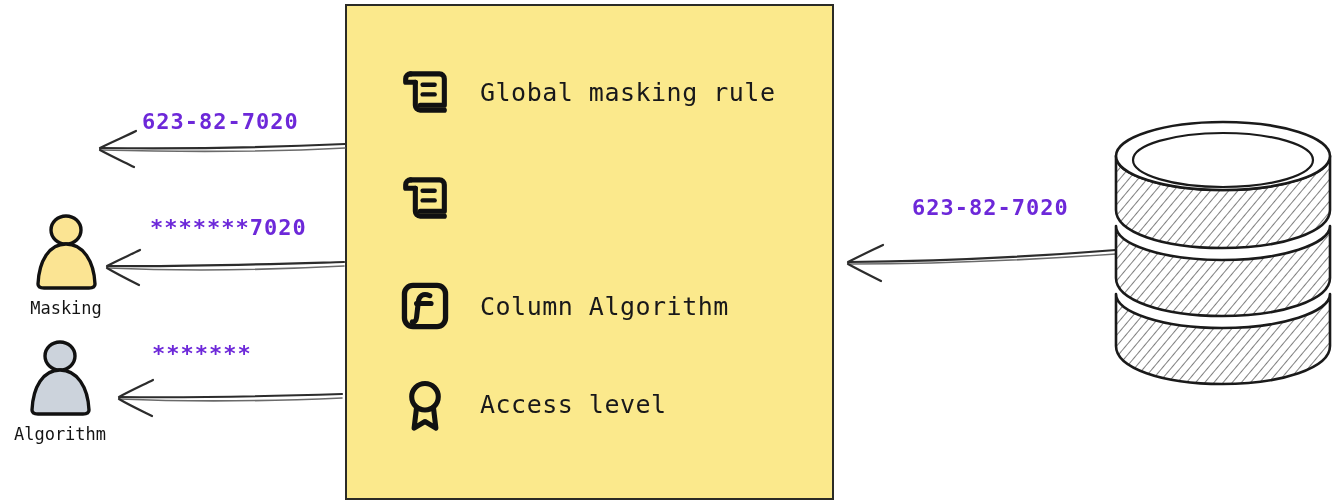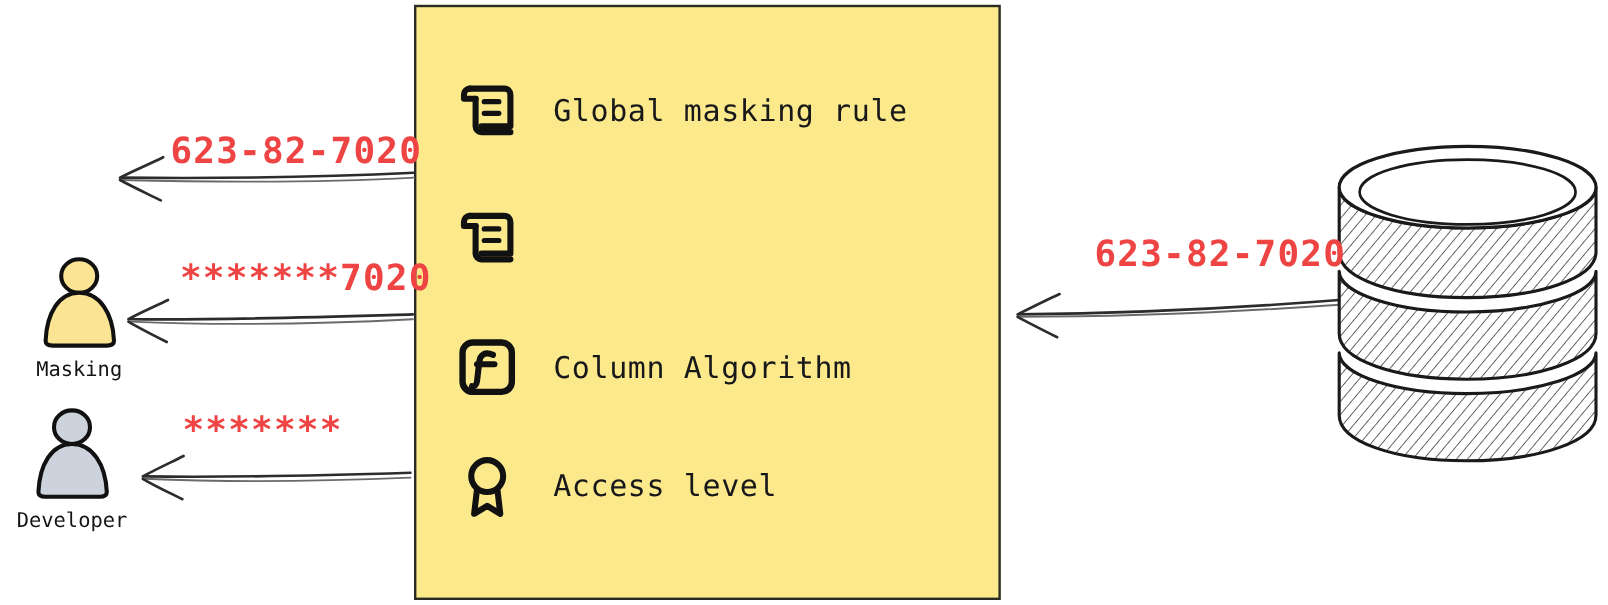--- a/index.html
+++ b/index.html
@@ -29,21 +29,21 @@
     width: 489px;
     height: 496px;
     background: #fbe98c;
     border: 2px solid #2b2b26;
     box-sizing: border-box;
     z-index: 1;
   }
 
   .policy-list {
     position: absolute;
-    left: 345px;
+    left: 364px;
     top: 4px;
     width: 489px;
     height: 496px;
     z-index: 3;
   }
   .policy-item {
     position: absolute;
     left: 32px;
     display: flex;
     align-items: center;
@@ -84,23 +84,23 @@
     font-family: "DejaVu Sans Mono", "Liberation Mono", monospace;
     letter-spacing: 0px;
   }
   .actor-0 { left: 2px;  top: 74px; }
   .actor-1 { left: 6px;  top: 212px; }
   .actor-2 { left: 0px;  top: 338px; }
 
   
   .flow-label {
     position: absolute;
-    font-size: 30px;
+    font-size: 22px;
     font-weight: bold;
-    color: #ef4444;
+    color: #6d28d9;
     white-space: nowrap;
     letter-spacing: 1px;
     z-index: 4;
     font-family: "DejaVu Sans Mono", "Liberation Mono", monospace;
   }
   .lbl-analyst   { left: 142px; top: 109px; }
   .lbl-support   { left: 150px; top: 215px; }
   .lbl-developer { left: 152px; top: 341px; }
   .lbl-source    { left: 912px; top: 195px; }
 
@@ -206,21 +206,21 @@
       <path d="M36 32 C19 32 9 49 8 72 C8 75 10 76 14 76 L59 76 C63 76 65 75 65 72 C64 49 53 32 36 32 Z" fill="#fbe493" stroke="#111" stroke-width="3.4" stroke-linejoin="round"></path>
     </svg>
     <span class="actor-label">Masking</span>
   </div>
 
   <div class="actor actor-2">
     <svg class="person" width="72" height="84" viewBox="0 0 72 84">
       <ellipse cx="36" cy="18" rx="15" ry="14" fill="#ccd3dc" stroke="#111" stroke-width="3.4"></ellipse>
       <path d="M36 32 C19 32 9 49 8 72 C8 75 10 76 14 76 L59 76 C63 76 65 75 65 72 C64 49 53 32 36 32 Z" fill="#ccd3dc" stroke="#111" stroke-width="3.4" stroke-linejoin="round"></path>
     </svg>
-    <span class="actor-label">Developer</span>
+    <span class="actor-label">Algorithm</span>
   </div>
 
   <span class="flow-label lbl-analyst">623-82-7020</span>
   <span class="flow-label lbl-support">*******7020</span>
   <span class="flow-label lbl-developer">*******</span>
   <span class="flow-label lbl-source">623-82-7020</span>
 
   <svg class="db-figure" viewBox="0 0 230 288">
     <defs>
       <pattern id="hatch" width="7" height="7" patternTransform="rotate(40)" patternUnits="userSpaceOnUse">

